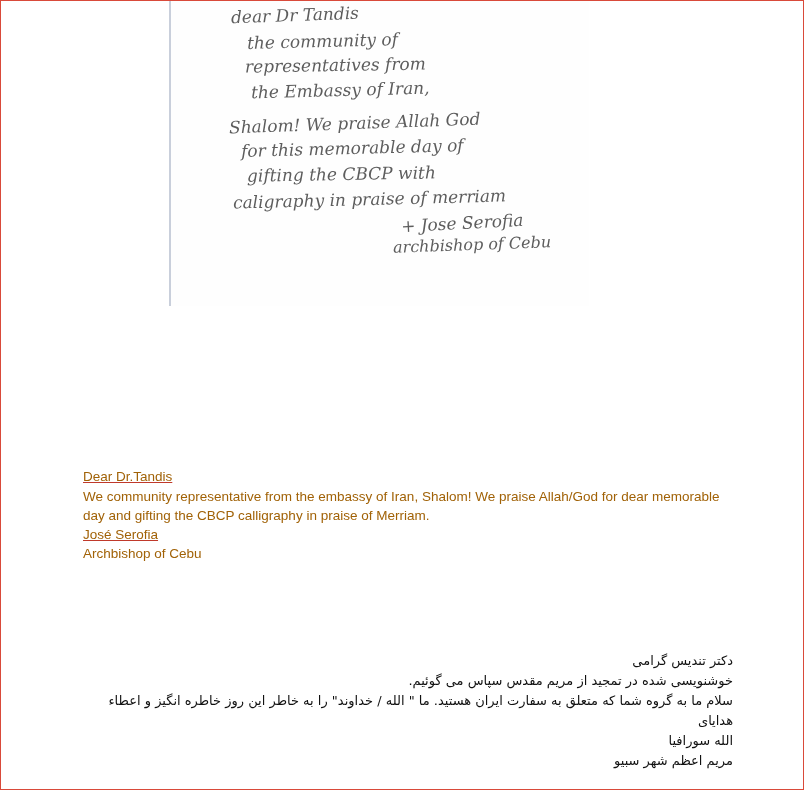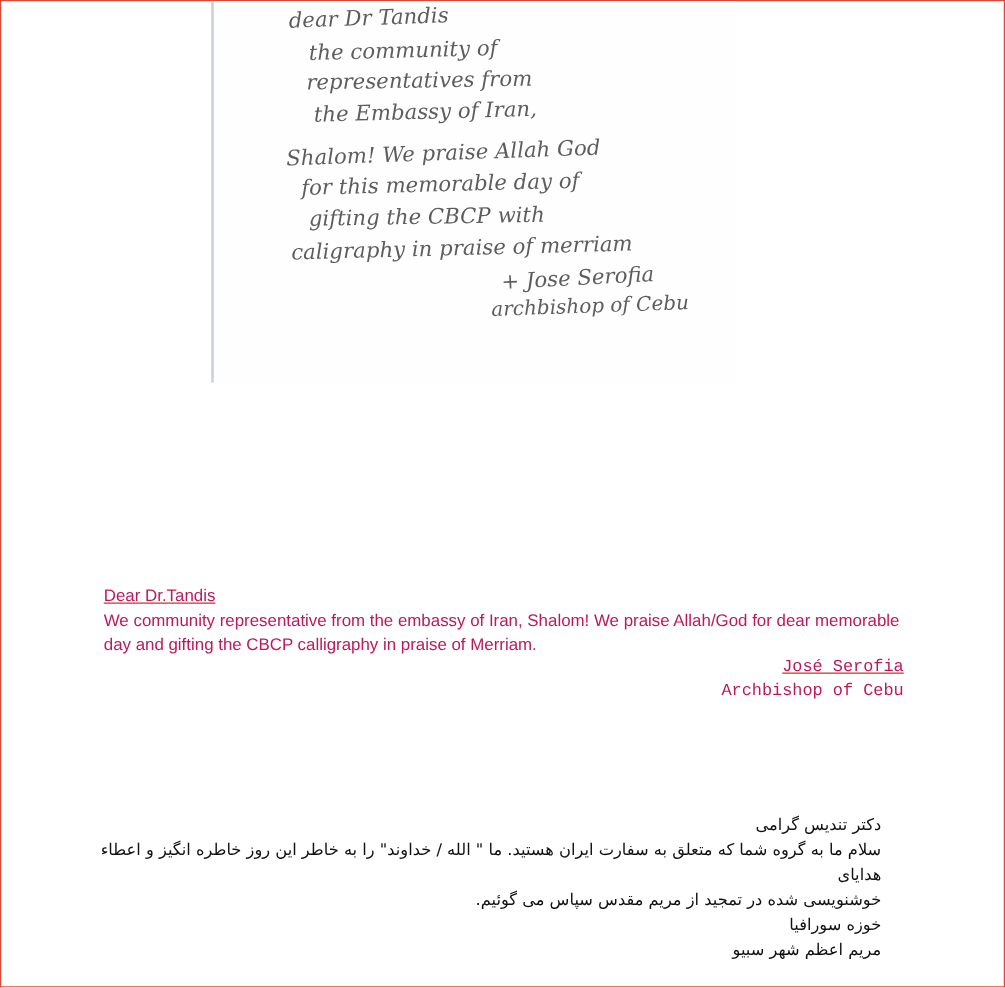--- a/index.html
+++ b/index.html
@@ -52,45 +52,44 @@
     white-space: nowrap;
     opacity: 0.82;
   }
 
   
   .translation {
     position: absolute;
     left: 82px;
     top: 466px;
     width: 640px;
-    color: #be185d;
+    color: #a16207;
     font-size: 13.5px;
     line-height: 19px;
   }
   .translation .salutation {
     margin: 0 0 1px 0;
   }
   .translation .body-text {
     margin: 0;
   }
   .translation .signer,
   .translation .signer-title {
     margin: 0;
-    text-align: right;
-    font-family: Liberation Mono, monospace;
+    text-align: left;
   }
   .underline-red {
     text-decoration: underline;
     text-decoration-color: #c0392b;
   }
 
   
   .persian {
     position: absolute;
-    left: 44px;
+    left: 72px;
     top: 650px;
     width: 660px;
     direction: rtl;
     text-align: right;
     color: #111111;
     font-size: 13px;
     line-height: 20px;
     font-family: "DejaVu Sans", sans-serif;
   }
   .persian p {
@@ -120,19 +119,19 @@
 
   <div class="translation">
     <p class="salutation"><span class="underline-red">Dear Dr.Tandis</span></p>
     <p class="body-text">We community representative from the embassy of Iran, Shalom! We praise   Allah/God for dear memorable day and gifting the CBCP calligraphy in praise of Merriam.</p>
     <p class="signer"><span class="underline-red">José Serofia</span></p>
     <p class="signer-title">Archbishop of Cebu</p>
   </div>
 
   <div class="persian">
     <p>دکتر تندیس گرامی</p>
+    <p>خوشنویسی شده در تمجید از مریم مقدس سپاس می گوئیم.</p>
     <p>سلام ما به گروه شما که متعلق به سفارت ایران هستید. ما  " الله / خداوند"  را به خاطر این روز خاطره انگیز و اعطاء هدایای</p>
-    <p>خوشنویسی شده در تمجید از مریم مقدس سپاس می گوئیم.</p>
-    <p>خوزه سورافیا</p>
+    <p>الله سورافیا</p>
     <p>مریم اعظم  شهر سبیو</p>
   </div>
 
 </div>
 
 </body></html>

